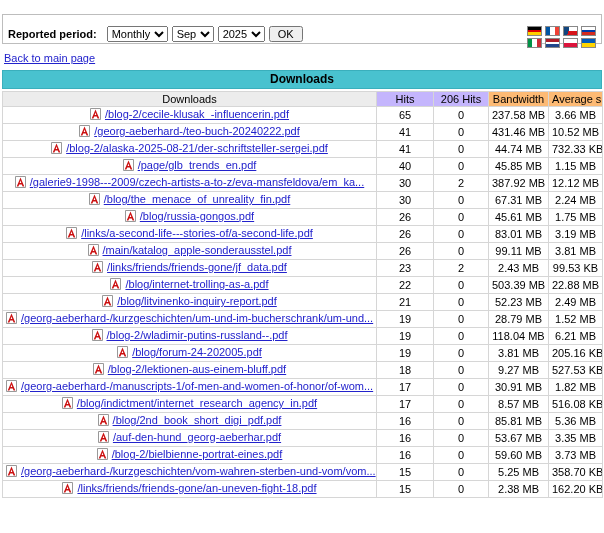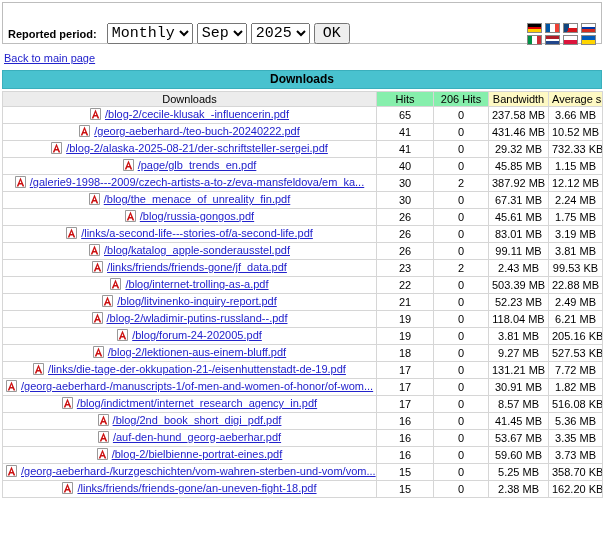--- a/index.html
+++ b/index.html
@@ -4,32 +4,32 @@
 <style>
   * { box-sizing: border-box; }
   html,body { margin:0; padding:0; background:#fff; }
   body {
     width:604px; height:533px; overflow:hidden;
     font-family:"Liberation Sans", sans-serif;
     font-size:11px; color:#000;
   }
   
   .topbar {
-    margin:2px 2px 0 2px;
+    margin:14px 2px 0 2px;
     border:1px solid #bdbdbd;
-    padding:20px 5px;
+    padding:11px 5px;
     display:flex; justify-content:space-between; align-items:flex-start;
     background:#fff;
     height:30px;
   }
   .period-form { display:flex; align-items:center; gap:4px; }
   .period-label { font-weight:bold; margin-right:6px; }
   select, button {
-    font-family:Liberation Mono, monospace;
-    font-size:15px;
+    font-family:Liberation Sans, sans-serif;
+    font-size:11px;
   }
   button.okbtn { padding:0 7px; }
   .flags { width:80px; display:flex; flex-wrap:wrap; justify-content:flex-end; row-gap:2px; }
   .flag {
     display:inline-block; width:15px; height:10px; margin-left:3px;
     border:1px solid #888; cursor:pointer;
   }
   .flag-germany     { background:linear-gradient(to bottom,#000 0 33%,#d00 33% 66%,#ffce00 66% 100%); }
   .flag-france      { background:linear-gradient(to right,#0055a4 0 33%,#fff 33% 66%,#ef4135 66% 100%); }
   .flag-czech       { background:linear-gradient(105deg,#11457e 0 36%,rgba(0,0,0,0) 36%),linear-gradient(to bottom,#fff 0 50%,#d7141a 50% 100%); }
@@ -55,22 +55,22 @@
     font-size:11px;
   }
   table.dl th, table.dl td {
     border:1px solid #d6d6d6;
     padding:1px 3px;
     line-height:12px;
     font-weight:normal;
     overflow:hidden; white-space:nowrap;
   }
   th.h-file { background:#ececec; text-align:center; }
-  th.h-hits { background:#86efac; text-align:center; }
-  th.h-band { background:#fef9c3; text-align:center; }
+  th.h-hits { background:#c4b5fd; text-align:center; }
+  th.h-band { background:#fdba74; text-align:center; }
   col.c-file { width:374px; }
   col.c-hits { width:57px; }
   col.c-h206 { width:55px; }
   col.c-band { width:60px; }
   col.c-avg  { width:54px; }
   td.c-file { text-align:center; }
   td.c-num  { text-align:center; }
   .pdficon { display:inline-block; vertical-align:-2px; margin-right:4px; }
   a.filelink { white-space:nowrap; }
 </style>
@@ -147,21 +147,21 @@
         <td class="c-num">431.46 MB</td>
         <td class="c-num">10.52 MB</td>
       </tr>
       <tr>
         <td class="c-file"><span class="pdficon"><svg width="11" height="12" viewBox="0 0 11 12">
               <path d="M0.5 0.5 h10 v11 h-10 z" fill="#fff" stroke="#999"></path>
               <path d="M5.5 1.6 L9.3 10.4 H7.6 L6.8 8.4 H4.2 L3.4 10.4 H1.7 Z M5.5 4.4 L4.7 6.9 h1.6 Z" fill="#cc1111"></path>
             </svg></span><a href="#" class="filelink">/blog-2/alaska-2025-08-21/der-schriftsteller-sergei.pdf</a></td>
         <td class="c-num">41</td>
         <td class="c-num">0</td>
-        <td class="c-num">29.32 MB</td>
+        <td class="c-num">44.74 MB</td>
         <td class="c-num">732.33 KB</td>
       </tr>
       <tr>
         <td class="c-file"><span class="pdficon"><svg width="11" height="12" viewBox="0 0 11 12">
               <path d="M0.5 0.5 h10 v11 h-10 z" fill="#fff" stroke="#999"></path>
               <path d="M5.5 1.6 L9.3 10.4 H7.6 L6.8 8.4 H4.2 L3.4 10.4 H1.7 Z M5.5 4.4 L4.7 6.9 h1.6 Z" fill="#cc1111"></path>
             </svg></span><a href="#" class="filelink">/page/glb_trends_en.pdf</a></td>
         <td class="c-num">40</td>
         <td class="c-num">0</td>
         <td class="c-num">45.85 MB</td>
@@ -204,21 +204,21 @@
             </svg></span><a href="#" class="filelink">/links/a-second-life---stories-of/a-second-life.pdf</a></td>
         <td class="c-num">26</td>
         <td class="c-num">0</td>
         <td class="c-num">83.01 MB</td>
         <td class="c-num">3.19 MB</td>
       </tr>
       <tr>
         <td class="c-file"><span class="pdficon"><svg width="11" height="12" viewBox="0 0 11 12">
               <path d="M0.5 0.5 h10 v11 h-10 z" fill="#fff" stroke="#999"></path>
               <path d="M5.5 1.6 L9.3 10.4 H7.6 L6.8 8.4 H4.2 L3.4 10.4 H1.7 Z M5.5 4.4 L4.7 6.9 h1.6 Z" fill="#cc1111"></path>
-            </svg></span><a href="#" class="filelink">/blog/katalog_apple-sonderausstel.pdf</a></td>
+            </svg></span><a href="#" class="filelink">/main/katalog_apple-sonderausstel.pdf</a></td>
         <td class="c-num">26</td>
         <td class="c-num">0</td>
         <td class="c-num">99.11 MB</td>
         <td class="c-num">3.81 MB</td>
       </tr>
       <tr>
         <td class="c-file"><span class="pdficon"><svg width="11" height="12" viewBox="0 0 11 12">
               <path d="M0.5 0.5 h10 v11 h-10 z" fill="#fff" stroke="#999"></path>
               <path d="M5.5 1.6 L9.3 10.4 H7.6 L6.8 8.4 H4.2 L3.4 10.4 H1.7 Z M5.5 4.4 L4.7 6.9 h1.6 Z" fill="#cc1111"></path>
             </svg></span><a href="#" class="filelink">/links/friends/friends-gone/jf_data.pdf</a></td>
@@ -244,20 +244,30 @@
             </svg></span><a href="#" class="filelink">/blog/litvinenko-inquiry-report.pdf</a></td>
         <td class="c-num">21</td>
         <td class="c-num">0</td>
         <td class="c-num">52.23 MB</td>
         <td class="c-num">2.49 MB</td>
       </tr>
       <tr>
         <td class="c-file"><span class="pdficon"><svg width="11" height="12" viewBox="0 0 11 12">
               <path d="M0.5 0.5 h10 v11 h-10 z" fill="#fff" stroke="#999"></path>
               <path d="M5.5 1.6 L9.3 10.4 H7.6 L6.8 8.4 H4.2 L3.4 10.4 H1.7 Z M5.5 4.4 L4.7 6.9 h1.6 Z" fill="#cc1111"></path>
+            </svg></span><a href="#" class="filelink">/georg-aeberhard-/kurzgeschichten/um-und-im-bucherschrank/um-und...</a></td>
+        <td class="c-num">19</td>
+        <td class="c-num">0</td>
+        <td class="c-num">28.79 MB</td>
+        <td class="c-num">1.52 MB</td>
+      </tr>
+      <tr>
+        <td class="c-file"><span class="pdficon"><svg width="11" height="12" viewBox="0 0 11 12">
+              <path d="M0.5 0.5 h10 v11 h-10 z" fill="#fff" stroke="#999"></path>
+              <path d="M5.5 1.6 L9.3 10.4 H7.6 L6.8 8.4 H4.2 L3.4 10.4 H1.7 Z M5.5 4.4 L4.7 6.9 h1.6 Z" fill="#cc1111"></path>
             </svg></span><a href="#" class="filelink">/blog-2/wladimir-putins-russland--.pdf</a></td>
         <td class="c-num">19</td>
         <td class="c-num">0</td>
         <td class="c-num">118.04 MB</td>
         <td class="c-num">6.21 MB</td>
       </tr>
       <tr>
         <td class="c-file"><span class="pdficon"><svg width="11" height="12" viewBox="0 0 11 12">
               <path d="M0.5 0.5 h10 v11 h-10 z" fill="#fff" stroke="#999"></path>
               <path d="M5.5 1.6 L9.3 10.4 H7.6 L6.8 8.4 H4.2 L3.4 10.4 H1.7 Z M5.5 4.4 L4.7 6.9 h1.6 Z" fill="#cc1111"></path>
@@ -274,30 +284,20 @@
             </svg></span><a href="#" class="filelink">/blog-2/lektionen-aus-einem-bluff.pdf</a></td>
         <td class="c-num">18</td>
         <td class="c-num">0</td>
         <td class="c-num">9.27 MB</td>
         <td class="c-num">527.53 KB</td>
       </tr>
       <tr>
         <td class="c-file"><span class="pdficon"><svg width="11" height="12" viewBox="0 0 11 12">
               <path d="M0.5 0.5 h10 v11 h-10 z" fill="#fff" stroke="#999"></path>
               <path d="M5.5 1.6 L9.3 10.4 H7.6 L6.8 8.4 H4.2 L3.4 10.4 H1.7 Z M5.5 4.4 L4.7 6.9 h1.6 Z" fill="#cc1111"></path>
-            </svg></span><a href="#" class="filelink">/links/die-tage-der-okkupation-21-/eisenhuttenstadt-de-19.pdf</a></td>
-        <td class="c-num">17</td>
-        <td class="c-num">0</td>
-        <td class="c-num">131.21 MB</td>
-        <td class="c-num">7.72 MB</td>
-      </tr>
-      <tr>
-        <td class="c-file"><span class="pdficon"><svg width="11" height="12" viewBox="0 0 11 12">
-              <path d="M0.5 0.5 h10 v11 h-10 z" fill="#fff" stroke="#999"></path>
-              <path d="M5.5 1.6 L9.3 10.4 H7.6 L6.8 8.4 H4.2 L3.4 10.4 H1.7 Z M5.5 4.4 L4.7 6.9 h1.6 Z" fill="#cc1111"></path>
             </svg></span><a href="#" class="filelink">/georg-aeberhard-/manuscripts-1/of-men-and-women-of-honor/of-wom...</a></td>
         <td class="c-num">17</td>
         <td class="c-num">0</td>
         <td class="c-num">30.91 MB</td>
         <td class="c-num">1.82 MB</td>
       </tr>
       <tr>
         <td class="c-file"><span class="pdficon"><svg width="11" height="12" viewBox="0 0 11 12">
               <path d="M0.5 0.5 h10 v11 h-10 z" fill="#fff" stroke="#999"></path>
               <path d="M5.5 1.6 L9.3 10.4 H7.6 L6.8 8.4 H4.2 L3.4 10.4 H1.7 Z M5.5 4.4 L4.7 6.9 h1.6 Z" fill="#cc1111"></path>
@@ -307,21 +307,21 @@
         <td class="c-num">8.57 MB</td>
         <td class="c-num">516.08 KB</td>
       </tr>
       <tr>
         <td class="c-file"><span class="pdficon"><svg width="11" height="12" viewBox="0 0 11 12">
               <path d="M0.5 0.5 h10 v11 h-10 z" fill="#fff" stroke="#999"></path>
               <path d="M5.5 1.6 L9.3 10.4 H7.6 L6.8 8.4 H4.2 L3.4 10.4 H1.7 Z M5.5 4.4 L4.7 6.9 h1.6 Z" fill="#cc1111"></path>
             </svg></span><a href="#" class="filelink">/blog/2nd_book_short_digi_pdf.pdf</a></td>
         <td class="c-num">16</td>
         <td class="c-num">0</td>
-        <td class="c-num">41.45 MB</td>
+        <td class="c-num">85.81 MB</td>
         <td class="c-num">5.36 MB</td>
       </tr>
       <tr>
         <td class="c-file"><span class="pdficon"><svg width="11" height="12" viewBox="0 0 11 12">
               <path d="M0.5 0.5 h10 v11 h-10 z" fill="#fff" stroke="#999"></path>
               <path d="M5.5 1.6 L9.3 10.4 H7.6 L6.8 8.4 H4.2 L3.4 10.4 H1.7 Z M5.5 4.4 L4.7 6.9 h1.6 Z" fill="#cc1111"></path>
             </svg></span><a href="#" class="filelink">/auf-den-hund_georg-aeberhar.pdf</a></td>
         <td class="c-num">16</td>
         <td class="c-num">0</td>
         <td class="c-num">53.67 MB</td>

